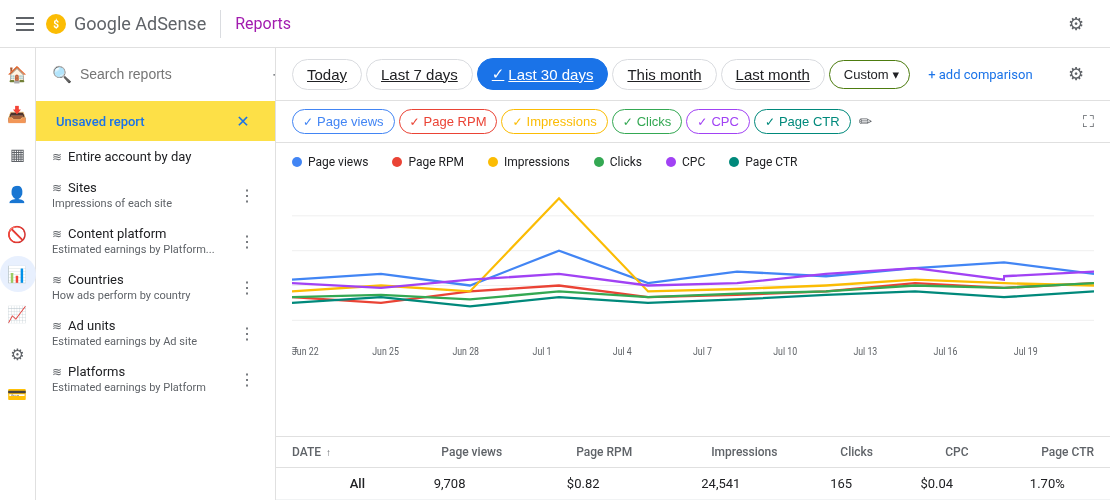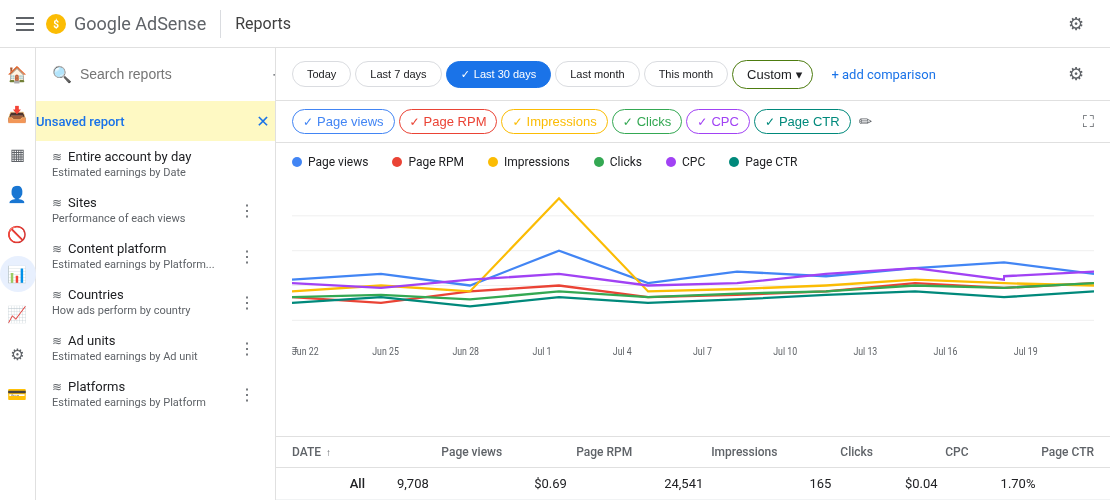--- a/index.html
+++ b/index.html
@@ -6,52 +6,52 @@
     body { font-family: 'Google Sans', Roboto, Arial, sans-serif; font-size: 13px; background: #fff; color: #202124; width: 1110px; height: 500px; overflow: hidden; }
 
     
     .topbar { display: flex; align-items: center; height: 48px; padding: 0 16px; border-bottom: 1px solid #e0e0e0; gap: 12px; }
     .topbar-left { display: flex; align-items: center; gap: 10px; }
     .hamburger { display: flex; flex-direction: column; gap: 4px; cursor: pointer; }
     .hamburger span { width: 18px; height: 2px; background: #5f6368; display: block; }
     .logo { display: flex; align-items: center; gap: 6px; }
     .logo-text { font-size: 18px; color: #5f6368; font-weight: 400; }
     .topbar-divider { width: 1px; height: 28px; background: #dadce0; margin: 0 4px; }
-    .topbar-title { font-size: 16px; color: #404040; font-weight: 400; }
+    .topbar-title { font-size: 16px; color: #a21caf; font-weight: 400; }
     .topbar-right { margin-left: auto; display: flex; align-items: center; gap: 16px; }
     .gear-btn { width: 36px; height: 36px; border-radius: 50%; border: none; background: transparent; cursor: pointer; display: flex; align-items: center; justify-content: center; color: #5f6368; font-size: 18px; }
 
     
     .layout { display: flex; height: calc(500px - 48px); }
     .left-nav { width: 36px; background: #fff; border-right: 1px solid #e0e0e0; display: flex; flex-direction: column; align-items: center; padding-top: 8px; gap: 4px; }
     .nav-icon { width: 36px; height: 36px; display: flex; align-items: center; justify-content: center; border-radius: 50%; cursor: pointer; color: #5f6368; font-size: 16px; }
     .nav-icon.active { background: #e8f0fe; color: #1a73e8; }
 
     
     .sidebar { width: 240px; border-right: 1px solid #e0e0e0; display: flex; flex-direction: column; overflow-y: auto; }
     .sidebar-search { display: flex; align-items: center; padding: 12px 16px; gap: 8px; border-bottom: 1px solid transparent; }
     .sidebar-search-icon { color: #5f6368; font-size: 16px; }
     .sidebar-search-input { border: none; outline: none; font-size: 14px; color: #ef4444; flex: 1; background: transparent; }
     .sidebar-add-btn { width: 28px; height: 28px; border-radius: 50%; border: none; background: transparent; cursor: pointer; display: flex; align-items: center; justify-content: center; color: #5f6368; font-size: 18px; }
-    .sidebar-active-item { background: #fef9c3; display: flex; align-items: center; padding: 8px 0; gap: 8px; }
+    .sidebar-active-item { background: #fde047; display: flex; align-items: center; padding: 8px 20px; gap: 8px; }
     .sidebar-active-label { color: #1a73e8; font-size: 13px; font-weight: 500; flex: 1; }
     .sidebar-close-btn { width: 24px; height: 24px; border: none; background: transparent; cursor: pointer; color: #1a73e8; font-size: 16px; display: flex; align-items: center; justify-content: center; }
     .sidebar-item { display: flex; align-items: center; padding: 8px 16px; cursor: pointer; border-radius: 0; }
     .sidebar-item-content { flex: 1; }
     .sidebar-item-title { font-size: 13px; color: #202124; display: flex; align-items: center; gap: 6px; }
     .sidebar-item-sub { font-size: 11px; color: #5f6368; margin-top: 2px; }
     .sidebar-more-btn { width: 24px; height: 24px; border: none; background: transparent; cursor: pointer; color: #5f6368; font-size: 16px; display: flex; align-items: center; justify-content: center; }
     .squiggle { color: #5f6368; font-size: 12px; }
 
     
     .main { flex: 1; display: flex; flex-direction: column; overflow: hidden; }
 
     
     .date-bar { display: flex; align-items: center; padding: 8px 16px; gap: 0; border-bottom: 1px solid #e0e0e0; }
-    .date-btn { padding: 6px 14px; border: 1px solid #dadce0; border-radius: 20px; background: #fff; font-size: 11px; color: #202124; cursor: pointer; margin-right: 4px; }
+    .date-btn { padding: 6px 14px; border: 1px solid #dadce0; border-radius: 20px; background: #fff; font-size: 15px; color: #202124; cursor: pointer; margin-right: 4px; text-decoration: underline; }
     .date-btn.active { background: #1a73e8; color: #fff; border-color: #1a73e8; display: flex; align-items: center; gap: 4px; }
     .date-btn-dropdown { padding: 6px 10px 6px 14px; border: 1px solid #4d7c0f; border-radius: 20px; background: #fff; font-size: 13px; color: #202124; cursor: pointer; display: flex; align-items: flex-end; gap: 4px; margin-right: 4px; }
     .add-comparison { display: flex; align-items: center; gap: 4px; color: #1a73e8; font-size: 13px; padding: 6px 10px; cursor: pointer; margin-left: 4px; }
     .date-bar-right { margin-left: auto; }
 
     
     .metric-tabs { display: flex; align-items: center; padding: 8px 16px; border-bottom: 1px solid #e0e0e0; gap: 4px; }
     .metric-tab { display: flex; align-items: center; gap: 4px; padding: 4px 10px; border: 1px solid #dadce0; border-radius: 16px; font-size: 13px; cursor: pointer; color: #202124; background: #fff; }
     .metric-tab .check { font-size: 12px; }
     .metric-tab-blue { border-color: #4285f4; color: #4285f4; }
@@ -70,21 +70,21 @@
     .legend-dot { width: 10px; height: 10px; border-radius: 50%; display: inline-block; }
 
     .chart-wrapper { position: relative; width: 100%; height: 180px; }
     svg.chart { width: 100%; height: 100%; }
 
     
     .table-section { border-top: 1px solid #e0e0e0; }
     .data-table { width: 100%; border-collapse: collapse; font-size: 13px; }
     .data-table th { text-align: right; padding: 8px 16px; color: #5f6368; font-weight: 500; font-size: 12px; border-bottom: 1px solid #e0e0e0; }
     .data-table th:first-child { text-align: left; }
-    .data-table td { text-align: left; padding: 8px 16px; color: #202124; border-bottom: 1px solid #f1f3f4; }
+    .data-table td { text-align: center; padding: 8px 16px; color: #202124; border-bottom: 1px solid #f1f3f4; }
     .data-table td:first-child { text-align: right; font-weight: 500; }
     .sort-icon { font-size: 10px; margin-left: 2px; }
   </style>
 </head>
 <body>
 
 <div class="topbar">
   <div class="topbar-left">
     <div class="hamburger">
       <span></span>
@@ -131,30 +131,29 @@
       <span class="sidebar-active-label">Unsaved report</span>
       <button class="sidebar-close-btn">✕</button>
     </div>
 
     <div class="sidebar-item">
       <div class="sidebar-item-content">
         <div class="sidebar-item-title">
           <span class="squiggle">≋</span>
           <span>Entire account by day</span>
         </div>
-        <div class="sidebar-item-sub">Estimated earnings by Date</div>
       </div>
     </div>
     <div class="sidebar-item">
       <div class="sidebar-item-content">
         <div class="sidebar-item-title">
           <span class="squiggle">≋</span>
           <span>Sites</span>
         </div>
-        <div class="sidebar-item-sub">Performance of each views</div>
+        <div class="sidebar-item-sub">Impressions of each site</div>
       </div>
       <button class="sidebar-more-btn">⋮</button>
     </div>
     <div class="sidebar-item">
       <div class="sidebar-item-content">
         <div class="sidebar-item-title">
           <span class="squiggle">≋</span>
           <span>Content platform</span>
         </div>
         <div class="sidebar-item-sub">Estimated earnings by Platform...</div>
@@ -170,21 +169,21 @@
         <div class="sidebar-item-sub">How ads perform by country</div>
       </div>
       <button class="sidebar-more-btn">⋮</button>
     </div>
     <div class="sidebar-item">
       <div class="sidebar-item-content">
         <div class="sidebar-item-title">
           <span class="squiggle">≋</span>
           <span>Ad units</span>
         </div>
-        <div class="sidebar-item-sub">Estimated earnings by Ad unit</div>
+        <div class="sidebar-item-sub">Estimated earnings by Ad site</div>
       </div>
       <button class="sidebar-more-btn">⋮</button>
     </div>
     <div class="sidebar-item">
       <div class="sidebar-item-content">
         <div class="sidebar-item-title">
           <span class="squiggle">≋</span>
           <span>Platforms</span>
         </div>
         <div class="sidebar-item-sub">Estimated earnings by Platform</div>
@@ -195,22 +194,22 @@
 
   <div class="main">
 
     <div class="date-bar">
       <button class="date-btn">Today</button>
       <button class="date-btn">Last 7 days</button>
       <button class="date-btn active">
         <span>✓</span>
         <span>Last 30 days</span>
       </button>
+      <button class="date-btn">This month</button>
       <button class="date-btn">Last month</button>
-      <button class="date-btn">This month</button>
       <button class="date-btn-dropdown">
         <span>Custom</span>
         <span>▾</span>
       </button>
       <span class="add-comparison">+ add comparison</span>
       <div class="date-bar-right">
         <button class="gear-btn">⚙</button>
       </div>
     </div>
 
@@ -322,21 +321,21 @@
             <th>Impressions</th>
             <th>Clicks</th>
             <th>CPC</th>
             <th>Page CTR</th>
           </tr>
         </thead>
         <tbody>
           <tr class="table-row">
             <td>All</td>
             <td>9,708</td>
-            <td>$0.69</td>
+            <td>$0.82</td>
             <td>24,541</td>
             <td>165</td>
             <td>$0.04</td>
             <td>1.70%</td>
           </tr>
         </tbody>
       </table>
     </div>
 
   </div>

